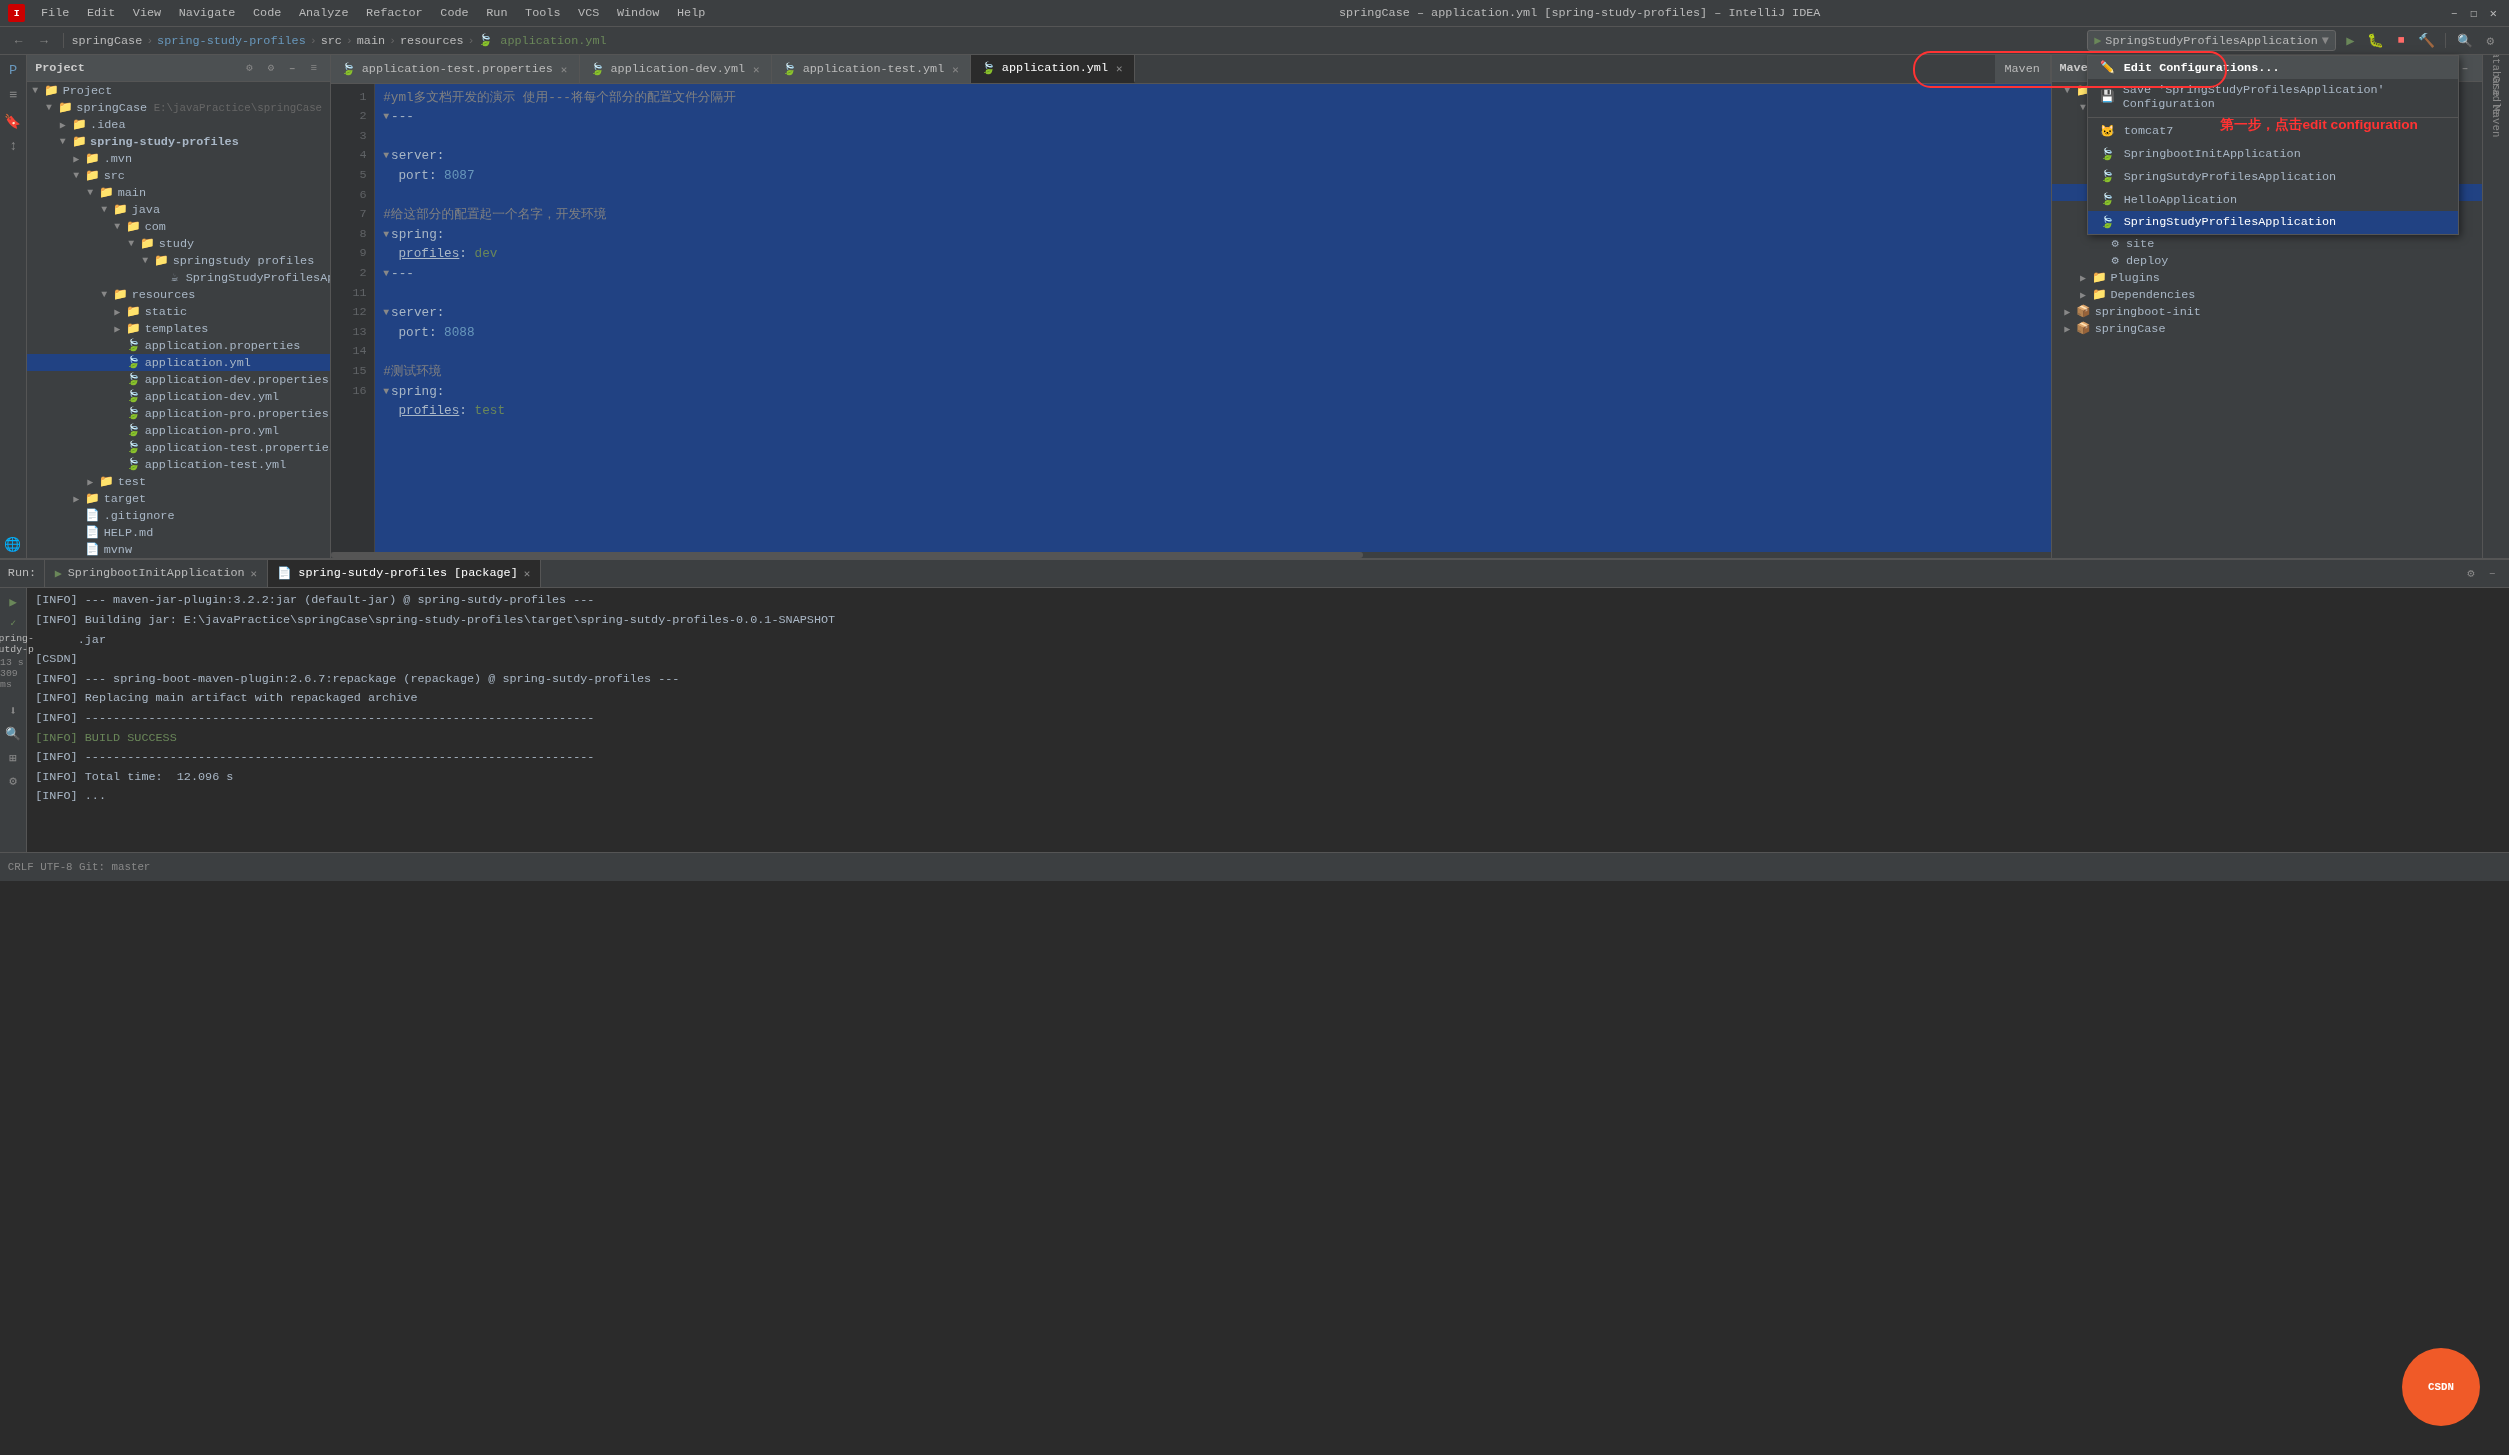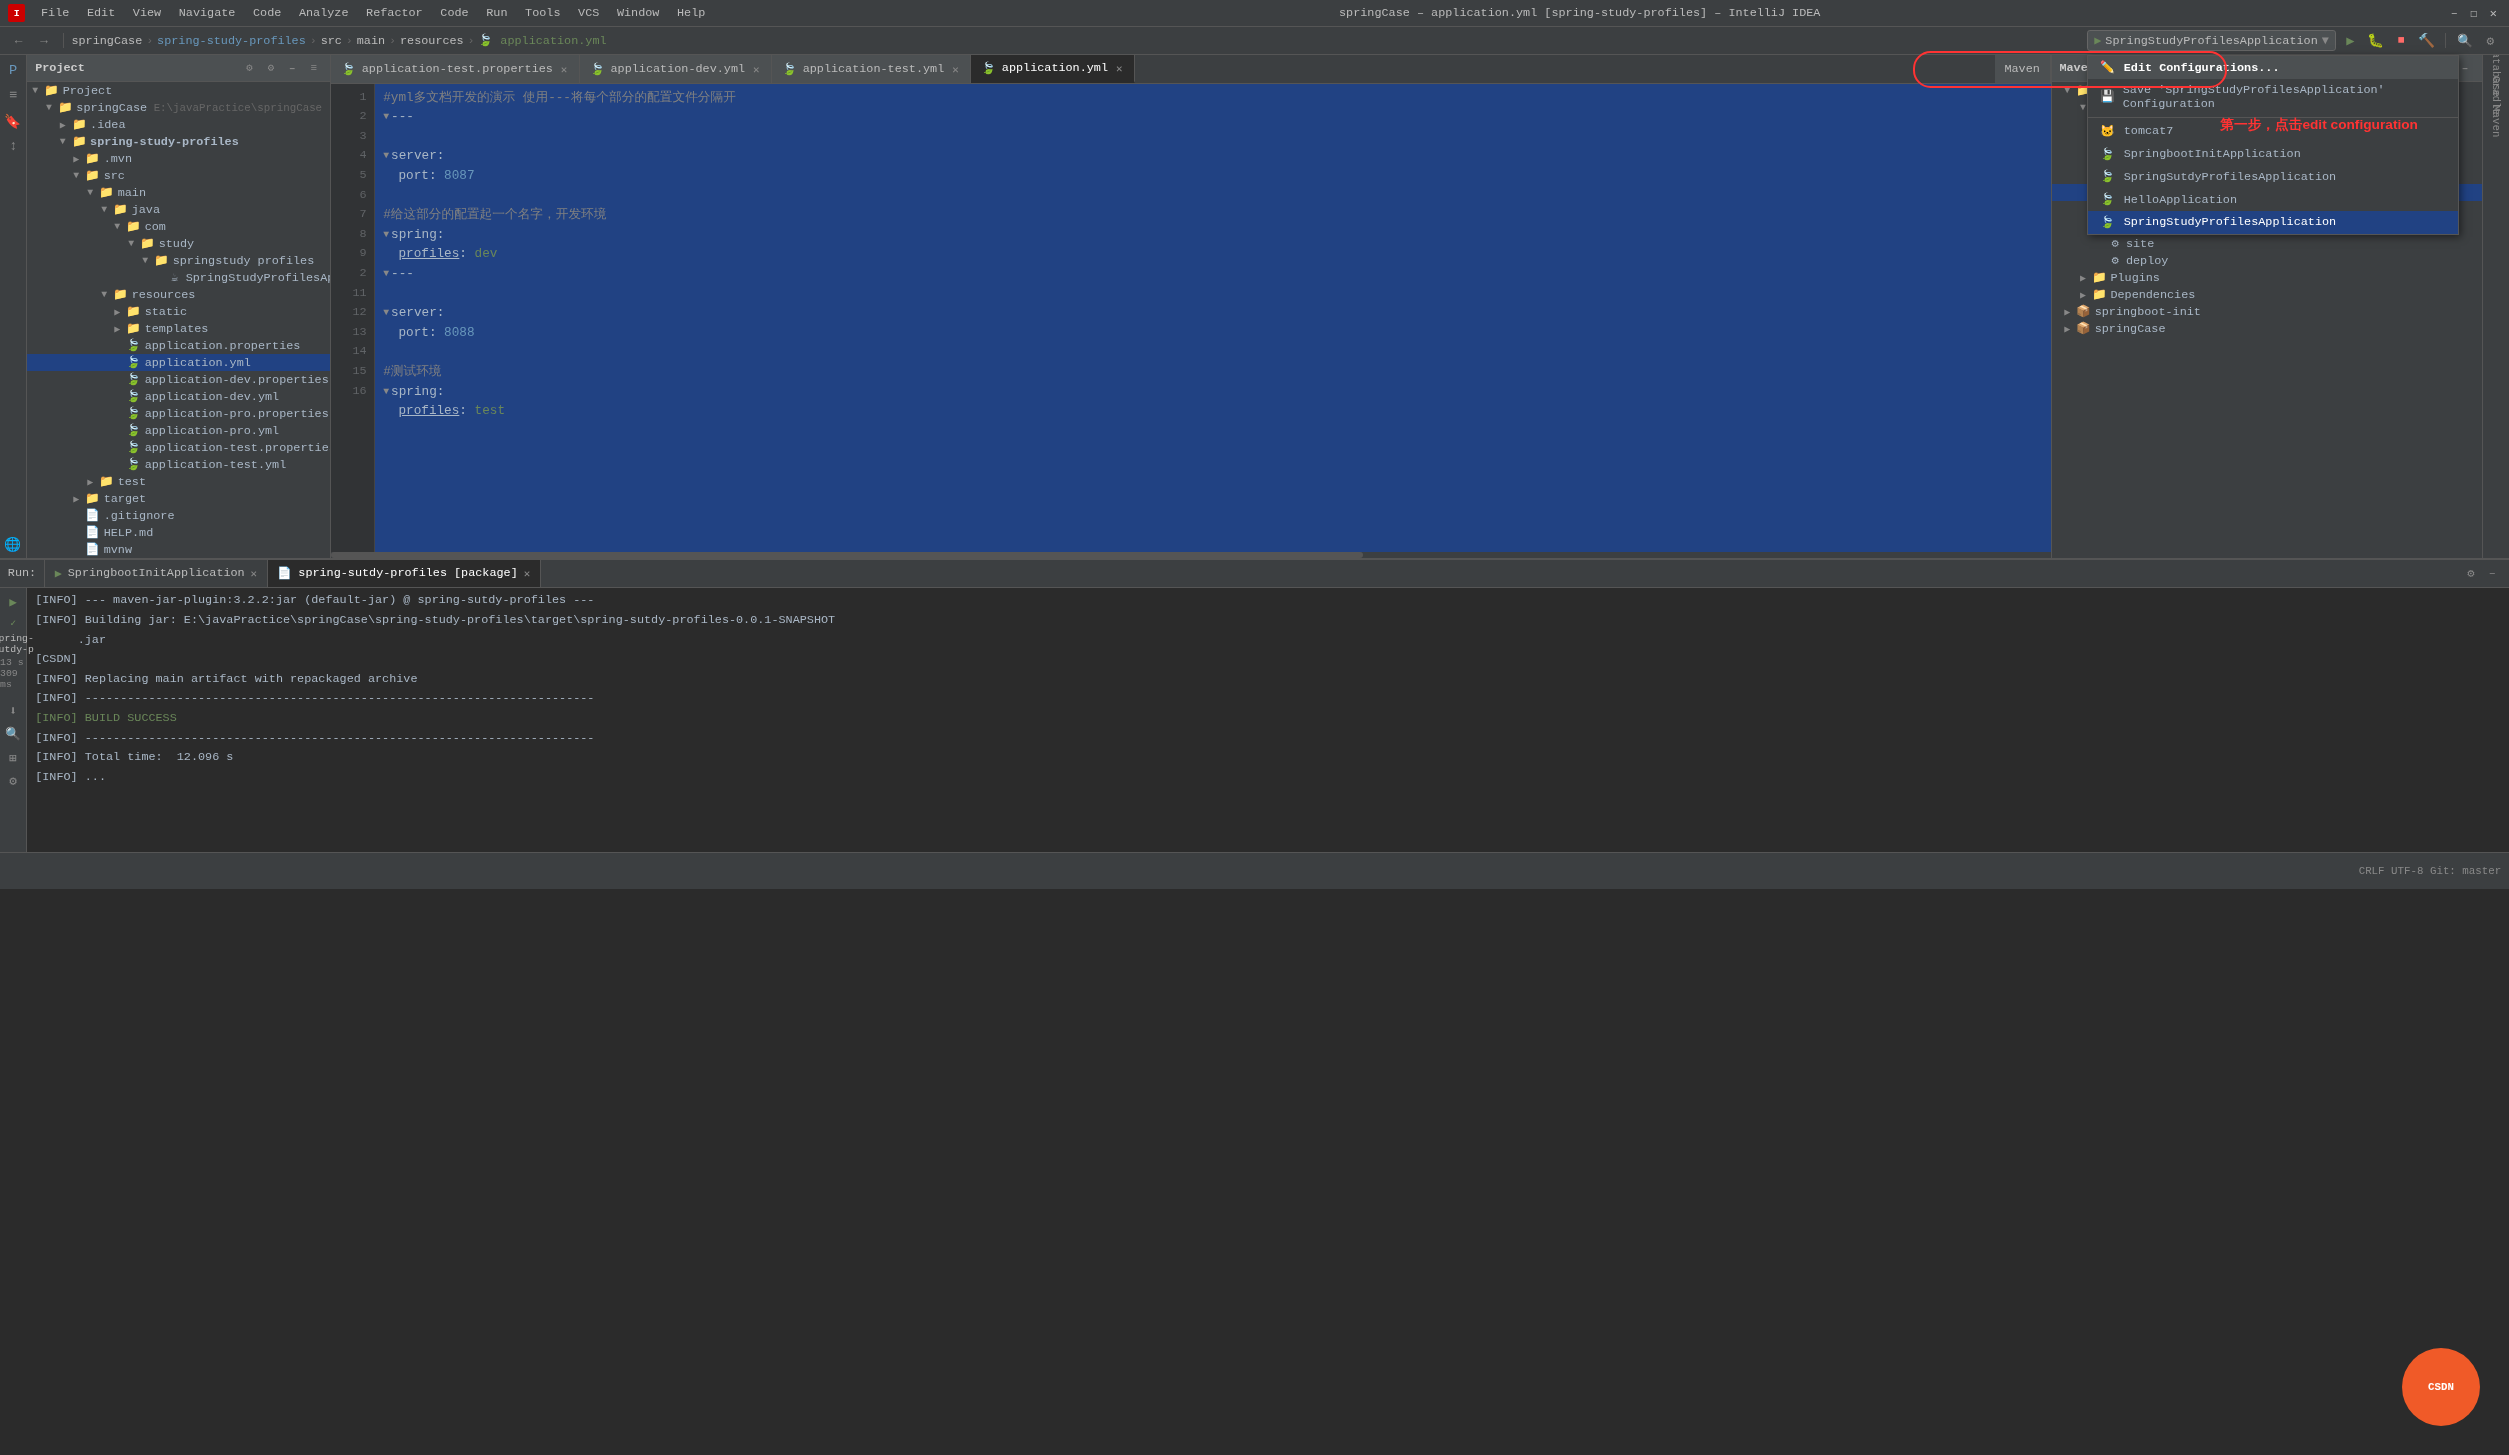--- a/index.html
+++ b/index.html
@@ -475,25 +475,25 @@
     }
     .scrollbar-thumb {
       height: 5.9px;
       width: 60%;
       background: #555;
       border-radius: 2.9px;
     }
 
     
     .status-bar {
-      height: 37px;
-      background: #3c3f41;
-      display: flex;
-      align-items: center;
-      justify-content: flex-end;
+      height: 29px;
+      background: #3c3f41;
+      display: flex;
+      align-items: center;
+      justify-content: flex-start;
       padding: 0 7.8px;
       font-size: 10.8px;
       color: #888;
       border-top: 1px solid #555;
     }
 
     
     .run-area {
       position: relative;
     }
@@ -1035,20 +1035,21 @@
       <div class="run-side-icon">🔍</div>
       <div class="run-side-icon">⊞</div>
       <div class="run-side-icon">⚙</div>
     </div>
 
     <div class="bottom-content">
       <div class="log-line log-info">[INFO] --- maven-jar-plugin:3.2.2:jar (default-jar) @ spring-sutdy-profiles ---</div>
       <div class="log-line log-info">[INFO] Building jar: E:\javaPractice\springCase\spring-study-profiles\target\spring-sutdy-profiles-0.0.1-SNAPSHOT</div>
       <div class="log-line log-info">      .jar</div>
       <div class="log-line log-info">[CSDN] </div>
+      <div class="log-line log-info">[INFO] --- spring-boot-maven-plugin:2.6.7:repackage (repackage) @ spring-sutdy-profiles ---</div>
       <div class="log-line log-info">[INFO] Replacing main artifact with repackaged archive</div>
       <div class="log-line log-info">[INFO] ------------------------------------------------------------------------</div>
       <div class="log-line log-success">[INFO] BUILD SUCCESS</div>
       <div class="log-line log-info">[INFO] ------------------------------------------------------------------------</div>
       <div class="log-line log-info">[INFO] Total time:  12.096 s</div>
       <div class="log-line log-info">[INFO] ...</div>
     </div>
   </div>
 </div>
 

